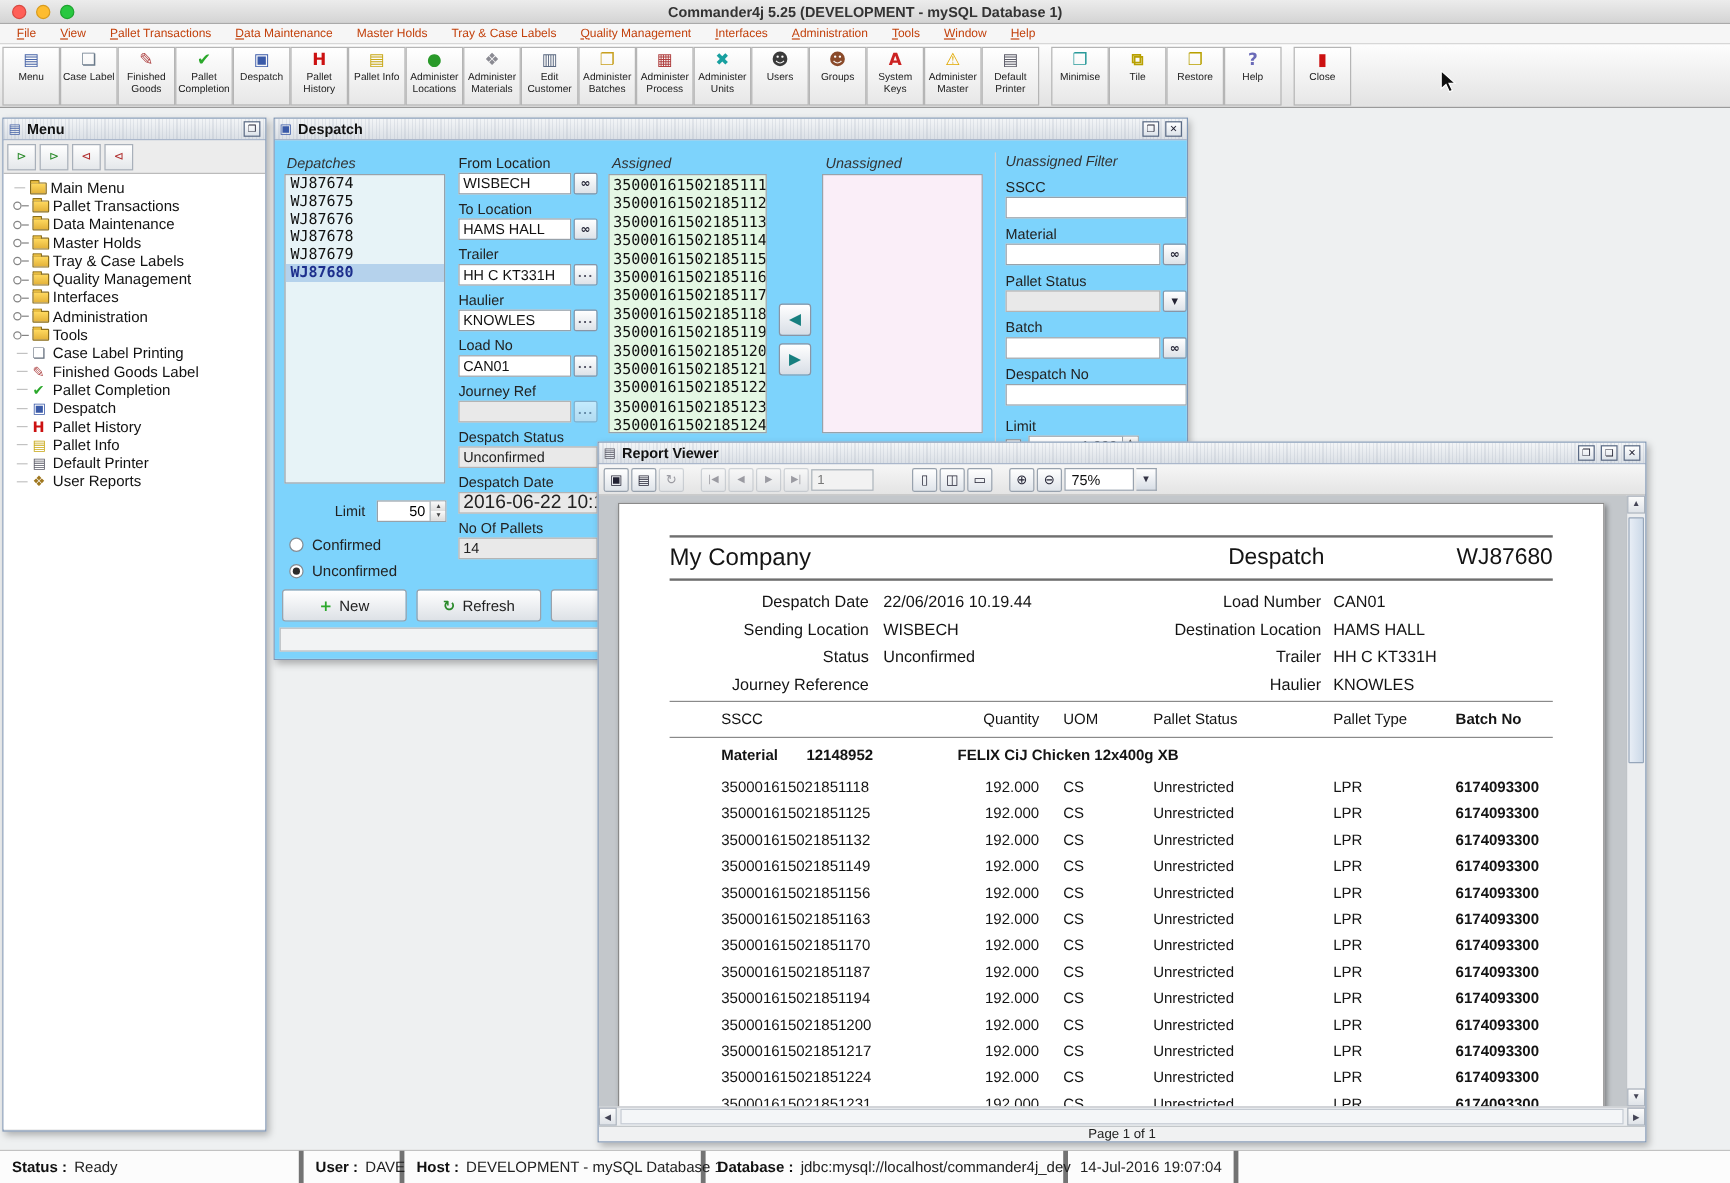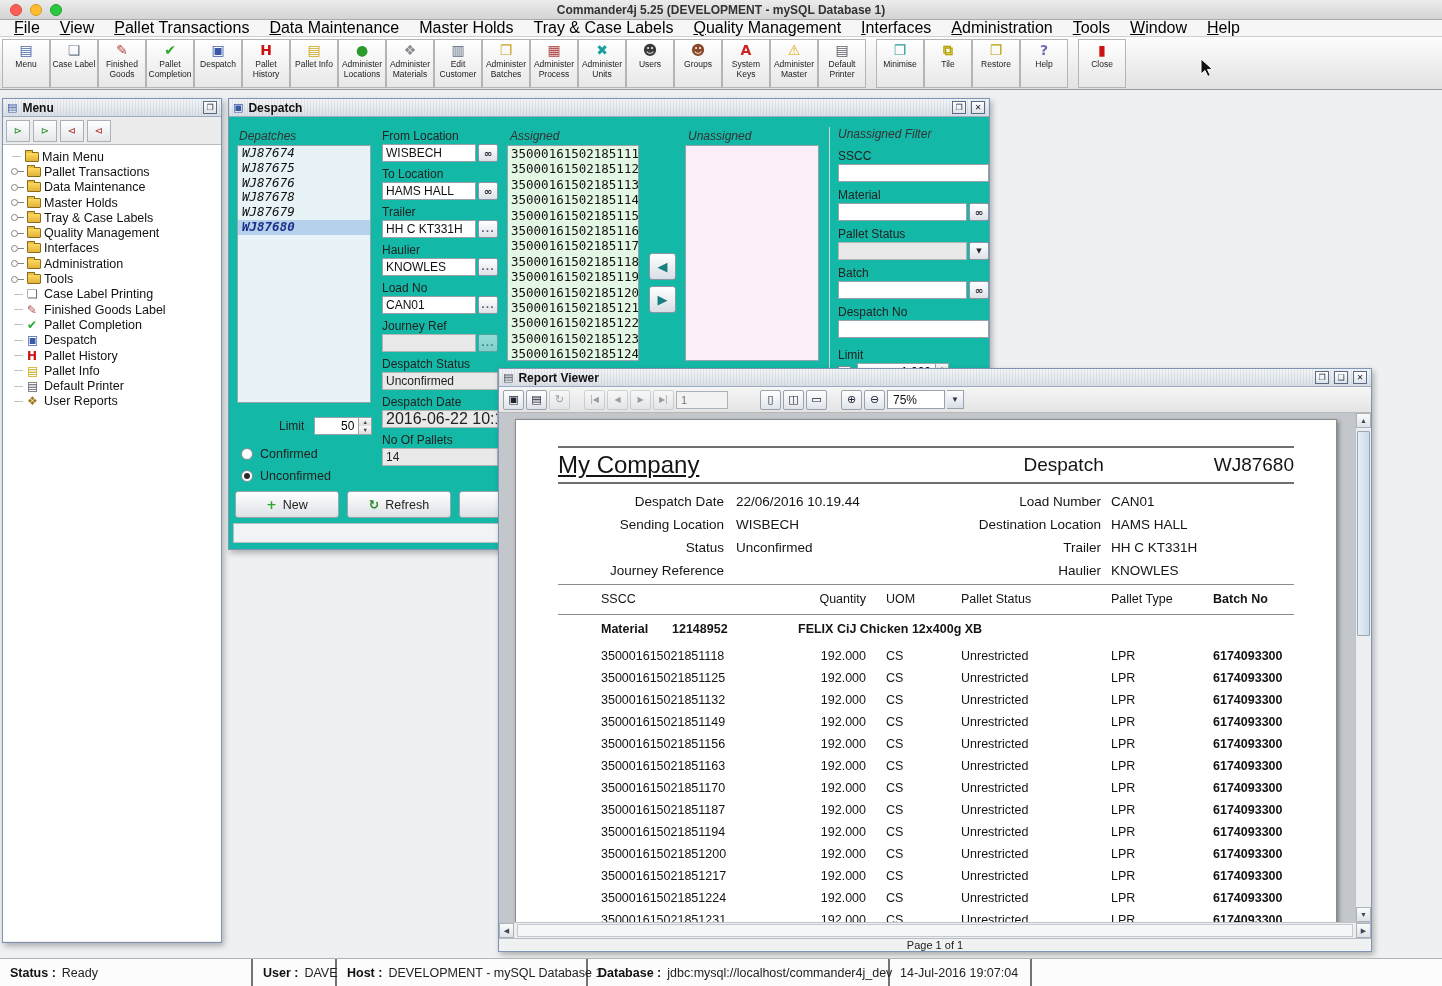--- a/index.html
+++ b/index.html
@@ -10,21 +10,21 @@
   .mac-bar { height:20px; background:linear-gradient(#ececec,#d4d4d4); border-bottom:1px solid #aaa;
              display:flex; align-items:center; position:relative; }
   .lights { display:flex; gap:8px; margin-left:10px; }
   .light { width:12px; height:12px; border-radius:50%; }
   .light.red{background:#ff5f57;border:1px solid #d84a42;} .light.yellow{background:#febc2e;border:1px solid #d89b1e;}
   .light.green{background:#28c840;border:1px solid #1ea32f;}
   .mac-title { position:absolute; left:0; right:0; text-align:center; font-size:12px; font-weight:bold; color:#333; }
 
   
   .menubar { height:17px; background:#f6f6f6; border-bottom:1px solid #cfcfcf; display:flex; align-items:center; padding-left:4px; }
-  .menu-item { display:inline-block; font-size:16px; color:#000000; padding:16px 10px; }
+  .menu-item { display:inline-block; font-size:10px; color:#c2410c; padding:16px 10px; }
   .menu-item[data-underline="true"]::first-letter { text-decoration:underline; }
 
   
   .toolbar { height:53px; background:linear-gradient(#fdfdfd,#e2e2e2); border-bottom:1px solid #9a9a9a;
              display:flex; align-items:flex-start; padding:2px 0 0 2px; }
   .tb-group { display:flex; }
   .tb-gap { width:10px; }
   .tb-btn { width:48px; height:49px; border:1px solid #b5b5b5; background:linear-gradient(#ffffff,#e7e7e7);
             display:flex; flex-direction:column; align-items:center; justify-content:flex-start; padding-top:3px;
             font-family:"Liberation Sans",sans-serif; cursor:default; }
@@ -58,24 +58,24 @@
   .tree-handle[data-show="true"]::after { content:""; width:6px; border-top:1.4px solid #848484; }
   .tree-handle[data-show="false"]::after { content:""; width:9px; margin-left:3px; border-top:1px solid #c2c2c2; }
   .tree-icon { width:17px; flex:none; font-family:"DejaVu Sans",sans-serif; font-size:12px; font-weight:bold; line-height:12px; }
   .tree-icon[data-kind="folder"] { position:relative; width:14px; height:10px; margin-right:3px;
       background:linear-gradient(#ffd95e,#e3b23a); border:1px solid #8a6d1a; border-radius:1px; }
   .tree-icon[data-kind="folder"]::before { content:""; position:absolute; top:-3px; left:-1px; width:6px; height:2px;
       background:#e8bd42; border:1px solid #8a6d1a; border-bottom:none; border-radius:1px 1px 0 0; }
 
   
   #despatch-win { left:228px; top:8px; width:762px; height:452px; }
-  .dw-body { position:relative; height:calc(100% - 18px); background:#14b8a6; overflow:hidden; }
+  .dw-body { position:relative; height:calc(100% - 18px); background:#7dd3fc; overflow:hidden; }
   .panel-label { font-style:italic; font-size:12px; color:#333; }
   .listbox { border:1px solid #98a2aa; font-family:"DejaVu Sans Mono",monospace; font-size:12.5px; overflow:hidden; }
-  #despatch-list { position:absolute; left:8px; top:28px; width:134px; height:258px; background:#e7f3f7;font-style:italic; }
+  #despatch-list { position:absolute; left:8px; top:28px; width:134px; height:258px; background:#e7f3f7; }
   .dlist-item { height:14.8px; line-height:14.8px; padding-left:4px; color:#111; }
   .dlist-item[data-selected="true"] { background:#b5d2ec; color:#1c2e8c; font-weight:bold; }
   #lbl-despatches { position:absolute; left:10px; top:12px; }
   .limit-row { position:absolute; left:50px; top:300px; display:flex; align-items:center; gap:10px; }
   .limit-row .llabel { font-size:12px; color:#222; }
   .spinbox { display:flex; border:1px solid #98a2aa; background:#fff; height:18px; }
   .spinbox .sval { font-size:12px; padding:0 4px; display:flex; align-items:center; justify-content:flex-end; }
   .spin-btns { display:flex; flex-direction:column; width:13px; border-left:1px solid #98a2aa; }
   .spin-btns span { flex:1; font-size:5.5px; line-height:8px; text-align:center; background:linear-gradient(#fafafa,#dcdcdc); color:#444; }
   .radio-row { position:absolute; display:flex; align-items:center; gap:7px; font-size:12.5px; color:#222; }
@@ -122,21 +122,21 @@
   .rw-combo { width:58px; height:19px; border:1px solid #98a2ae; background:#fff; font-size:12px; color:#111; padding:0 5px;
               display:flex; align-items:center; }
   .rw-combo-arrow { width:17px; height:19px; border:1px solid #98a2ae; border-left:none; background:linear-gradient(#fff,#d8dee6);
               font-size:8px; display:flex; align-items:center; justify-content:center; color:#334; }
   .rw-body { position:relative; height:509px; }
   .rw-canvas { position:absolute; left:0; top:0; right:16px; bottom:0; background:#c3c7cb; overflow:hidden; }
   .page { position:absolute; left:16px; top:6px; width:822px; height:520px; background:#fff; border:1px solid #8a8a8a;
           box-shadow:2px 2px 4px rgba(0,0,0,.35); color:#141414; overflow:hidden; }
   .rep-band { position:absolute; left:42px; right:42px; top:26px; height:38px; border-top:2px solid #6f6f6f;
               border-bottom:2px solid #6f6f6f; display:flex; align-items:center; }
-  .rep-company { font-size:24px;text-decoration:underline; }
+  .rep-company { font-size:20px; }
   .rep-doctype { font-size:19px; margin-left:auto; margin-right:110px; }
   .rep-docnum { font-size:19px; }
   .rep-details { position:absolute; top:70px; font-size:13.5px; }
   .rep-details.left { left:42px; width:375px; }
   .rep-details.right { left:425px; width:355px; }
   .rd-row { display:flex; height:23px; align-items:center; }
   .rd-label { width:166px; text-align:right; margin-right:12px; flex:none; }
   .rep-details.right .rd-label { width:160px; margin-right:10px; }
   .rd-value { white-space:nowrap; }
   .rep-rule { position:absolute; left:42px; right:42px; border-top:1.5px solid #8a8a8a; }
@@ -154,21 +154,21 @@
   .scr-btn { position:absolute; width:15px; height:15px; border:1px solid #aab2bc; background:linear-gradient(#fbfbfb,#dfe3e8);
              font-size:7px; color:#445; display:flex; align-items:center; justify-content:center; }
   .vthumb { position:absolute; left:1px; top:18px; width:13px; height:205px; background:linear-gradient(90deg,#e8eef6,#ccd9e8);
             border:1px solid #96a6ba; border-radius:1px; }
   .hthumb { position:absolute; left:18px; top:1px; right:18px; height:13px; background:#f4f6f8; border:1px solid #c4cad2; }
   .rw-status { height:13px; border-top:1px solid #b8bcc0; background:#f0f1f2; font-size:11px; color:#222;
                text-align:center; line-height:12px; }
 
   
   .statusbar { height:28px; background:#fcfcfc; border-top:1px solid #b4b4b4; display:flex; align-items:stretch; font-size:12.5px; }
-  .sb-seg { display:flex; align-items:center; gap:6px; padding:0 10px; border-right:2px solid #737373; white-space:nowrap; }
+  .sb-seg { display:flex; align-items:center; gap:6px; padding:0 10px; border-right:4px solid #737373; white-space:nowrap; }
   .sb-label { font-weight:bold; color:#111; }
   .sb-value { color:#222; }
   .sb-fill { flex:1; }
 
   .cursor { position:absolute; left:1200px; top:58px; z-index:99; }
 </style>
 </head>
 <body>
 
 <div class="mac-bar">

